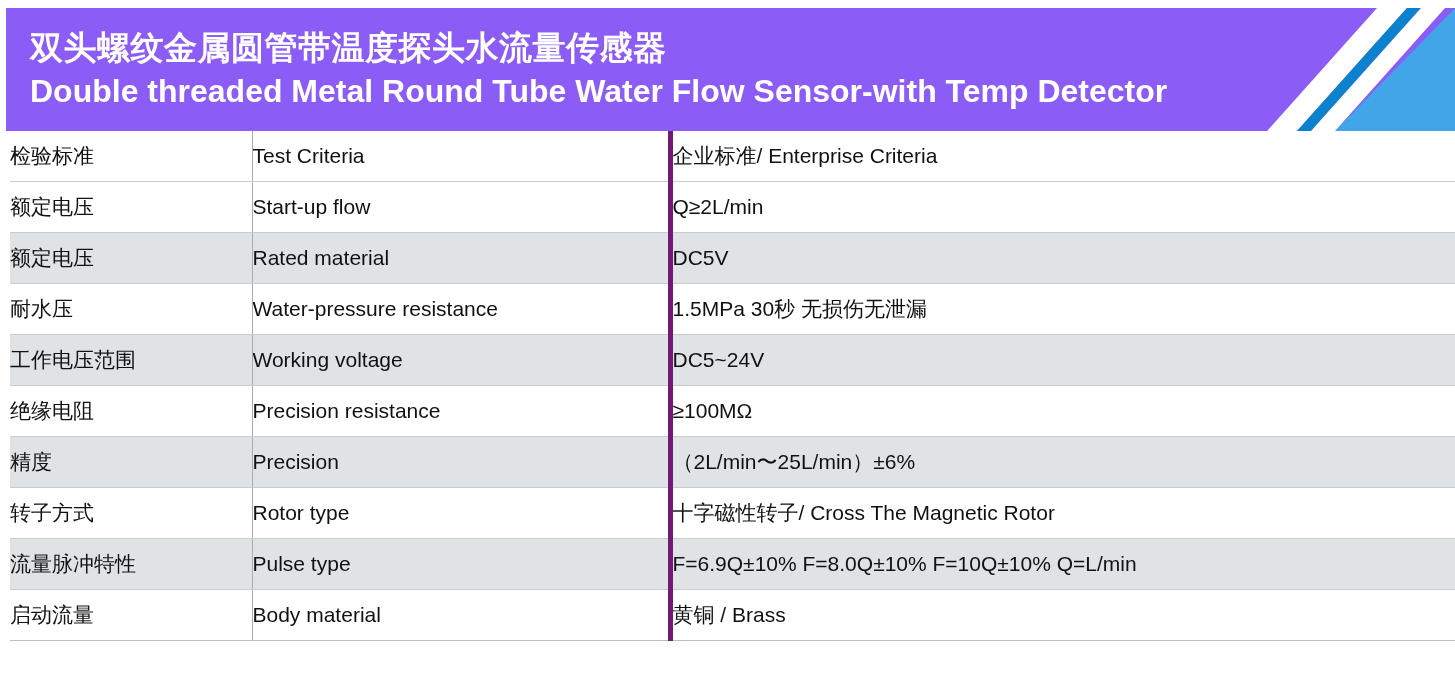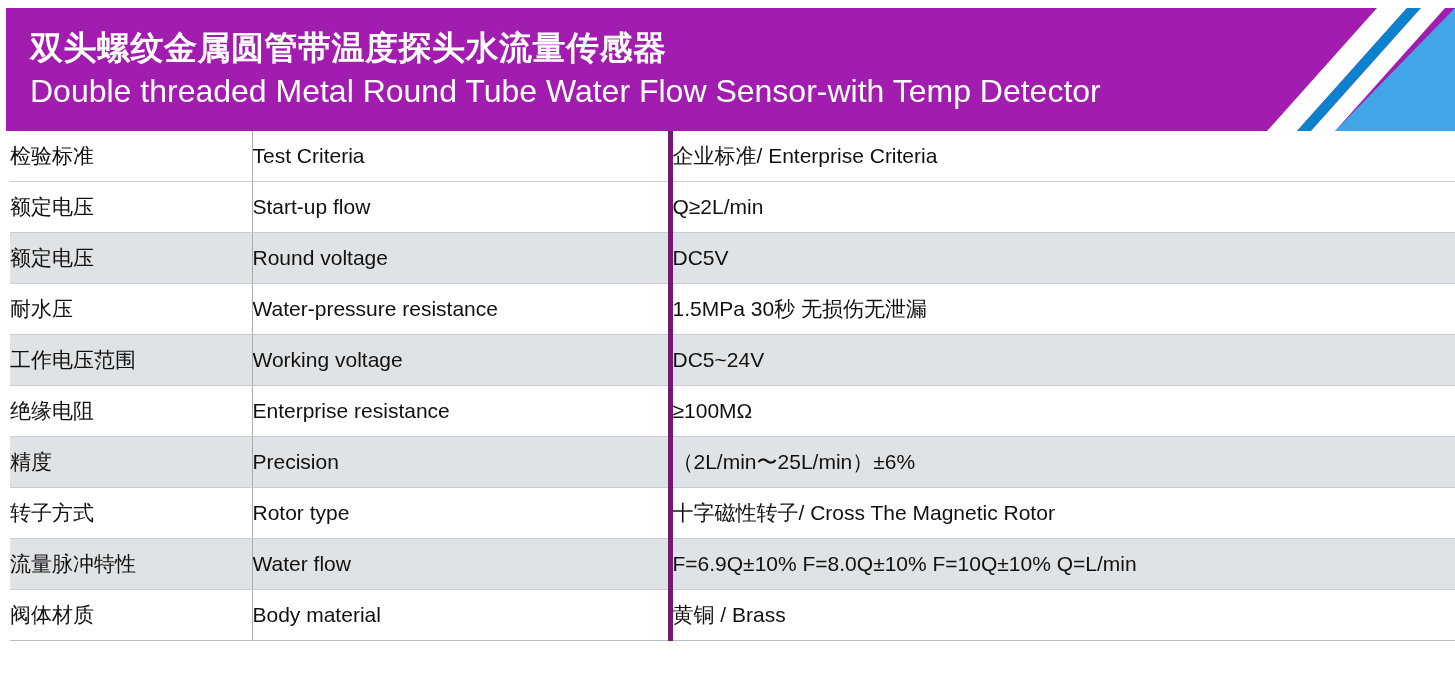--- a/index.html
+++ b/index.html
@@ -21,21 +21,21 @@
     background: #ffffff;
   }
 
   
   .banner {
     position: absolute;
     left: 6px;
     top: 8px;
     width: 1449px;
     height: 123px;
-    background: #a21caf;
+    background: #8b5cf6;
     overflow: hidden;
   }
 
   .banner-deco {
     position: absolute;
     right: 0;
     top: 0;
     width: 230px;
     height: 123px;
     pointer-events: none;
@@ -57,21 +57,21 @@
     font-size: 33px;
     font-weight: bold;
     line-height: 1.22;
     letter-spacing: 0.5px;
     white-space: nowrap;
   }
 
   .title-en {
     color: #ffffff;
     font-size: 32px;
-    font-weight: normal;
+    font-weight: bold;
     line-height: 1.2;
     margin-top: 4px;
     white-space: nowrap;
     text-align: right;
   }
 
   
   .spec-table {
     position: absolute;
     left: 10px;
@@ -151,62 +151,62 @@
 
 
       <tr class="row-plain">
         <td class="cell-cn">额定电压</td>
         <td class="cell-en">Start-up flow</td>
         <td class="cell-val">Q≥2L/min</td>
       </tr>
 
       <tr class="row-shade">
         <td class="cell-cn">额定电压</td>
-        <td class="cell-en">Round voltage</td>
+        <td class="cell-en">Rated material</td>
         <td class="cell-val">DC5V</td>
       </tr>
 
       <tr class="row-plain">
         <td class="cell-cn">耐水压</td>
         <td class="cell-en">Water-pressure resistance</td>
         <td class="cell-val">1.5MPa  30秒 无损伤无泄漏</td>
       </tr>
 
       <tr class="row-shade">
         <td class="cell-cn">工作电压范围</td>
         <td class="cell-en">Working voltage</td>
         <td class="cell-val">DC5~24V</td>
       </tr>
 
       <tr class="row-plain">
         <td class="cell-cn">绝缘电阻</td>
-        <td class="cell-en">Enterprise resistance</td>
+        <td class="cell-en">Precision resistance</td>
         <td class="cell-val">≥100MΩ</td>
       </tr>
 
       <tr class="row-shade">
         <td class="cell-cn">精度</td>
         <td class="cell-en">Precision</td>
         <td class="cell-val"> （2L/min〜25L/min）±6%</td>
       </tr>
 
       <tr class="row-plain">
         <td class="cell-cn">转子方式</td>
         <td class="cell-en">Rotor type</td>
         <td class="cell-val">十字磁性转子/ Cross The Magnetic Rotor</td>
       </tr>
 
       <tr class="row-shade">
         <td class="cell-cn">流量脉冲特性</td>
-        <td class="cell-en">Water flow</td>
+        <td class="cell-en">Pulse type</td>
         <td class="cell-val">F=6.9Q±10%     F=8.0Q±10%     F=10Q±10%     Q=L/min</td>
       </tr>
 
       <tr class="row-plain">
-        <td class="cell-cn">阀体材质</td>
+        <td class="cell-cn">启动流量</td>
         <td class="cell-en">Body material</td>
         <td class="cell-val">黄铜 / Brass</td>
       </tr>
 
     </tbody>
   </table>
 
 </div>
 
 </body></html>

